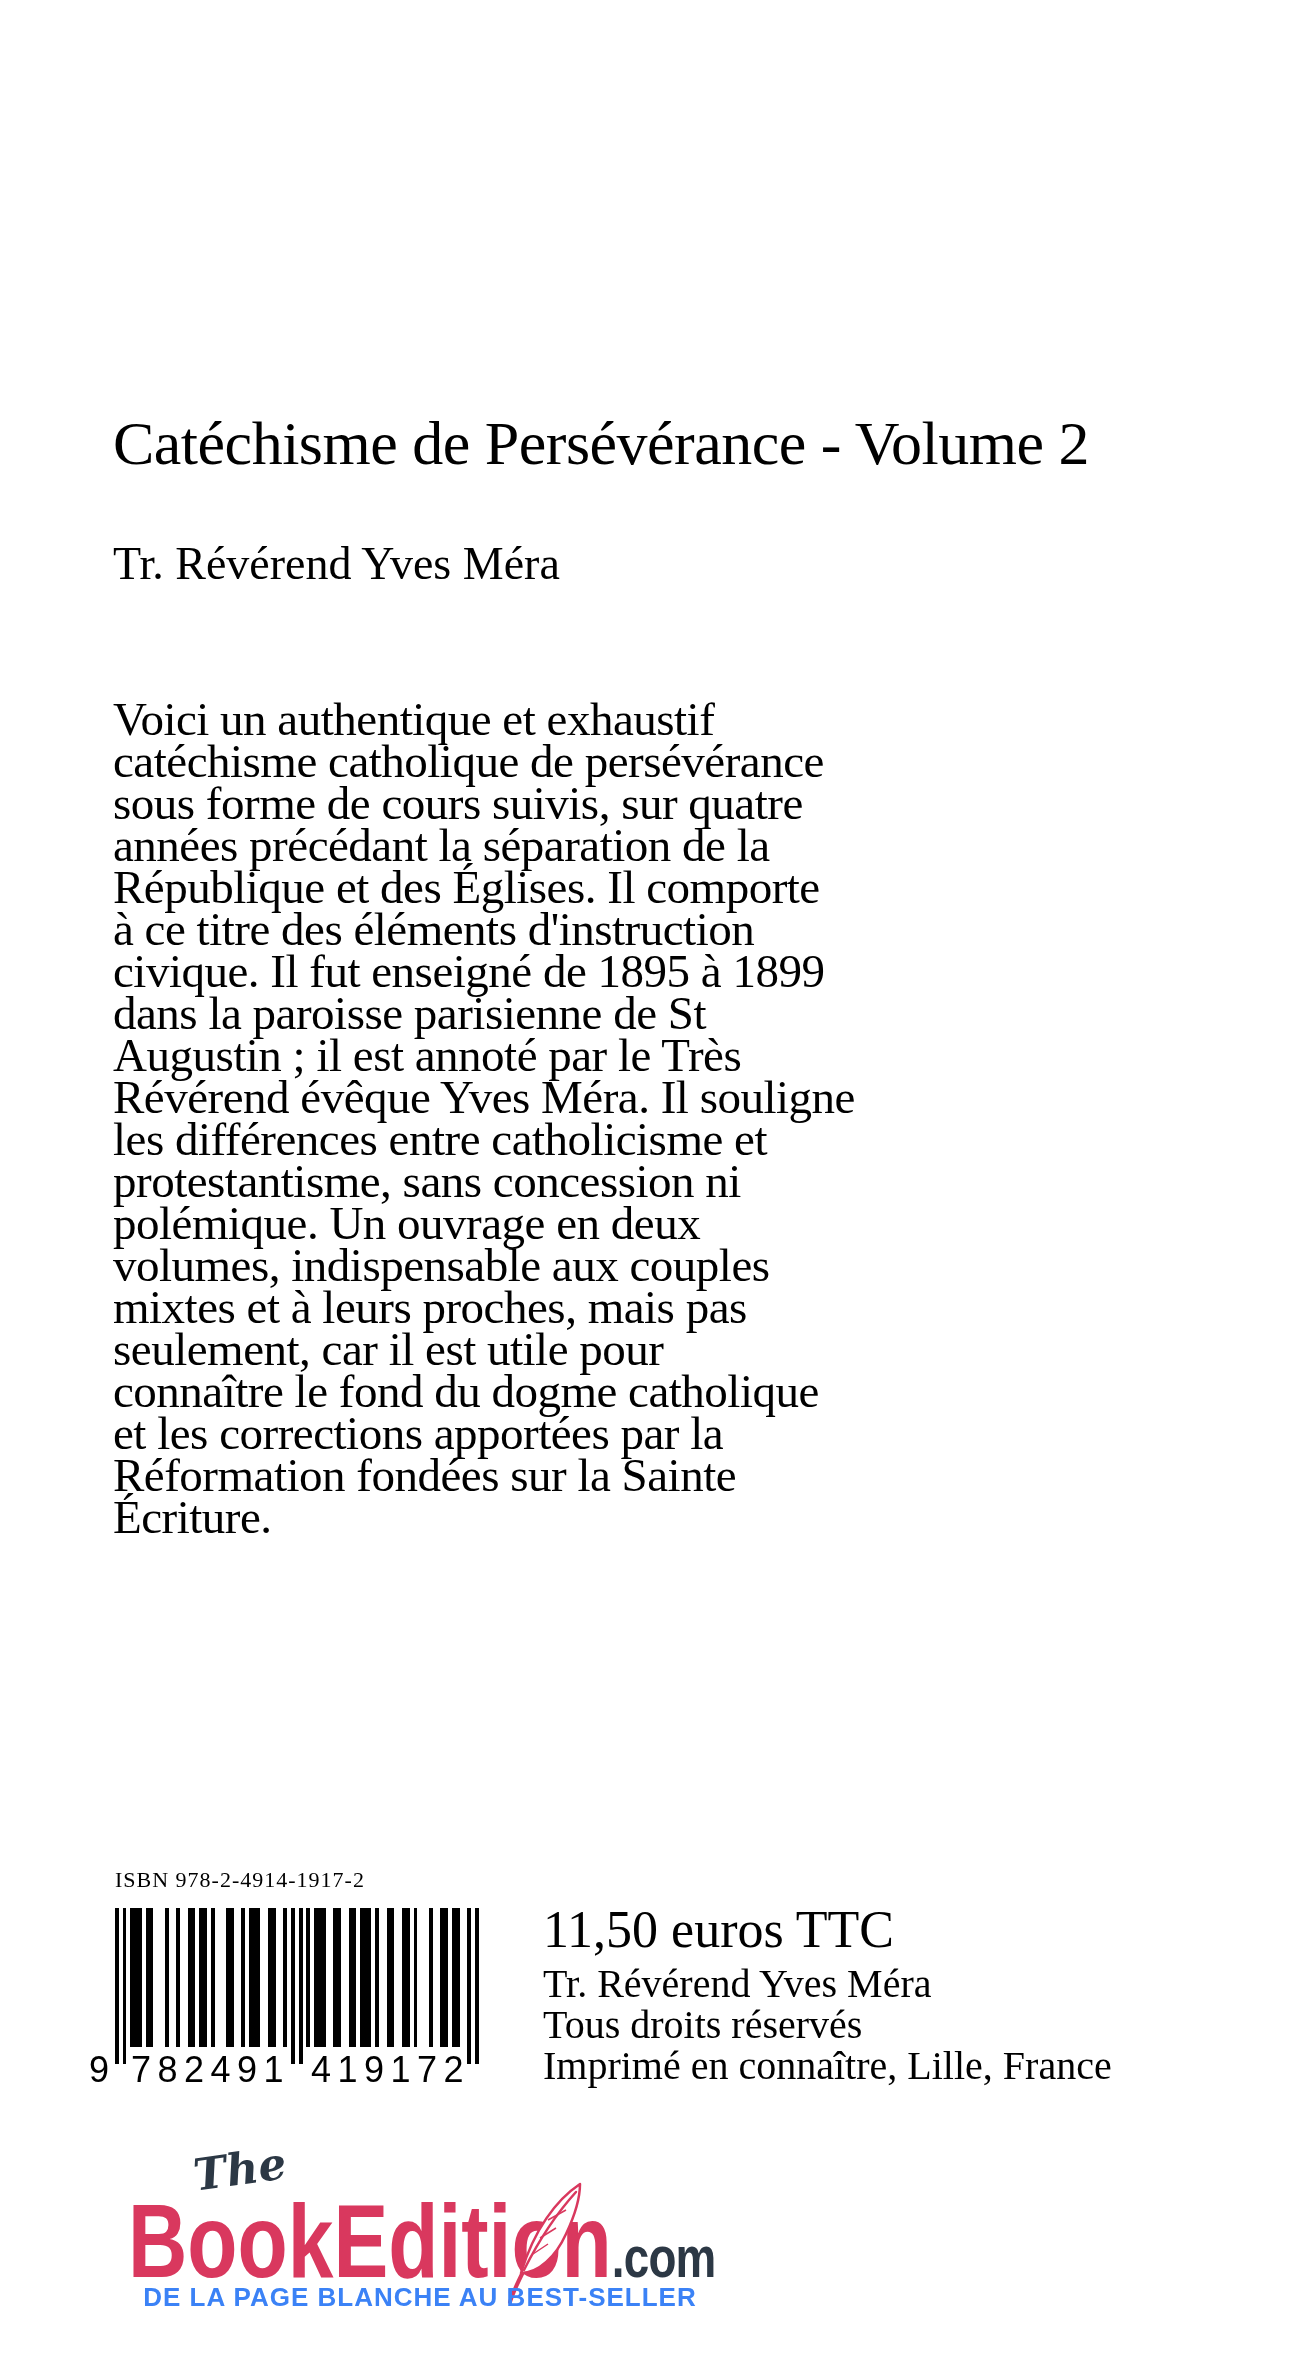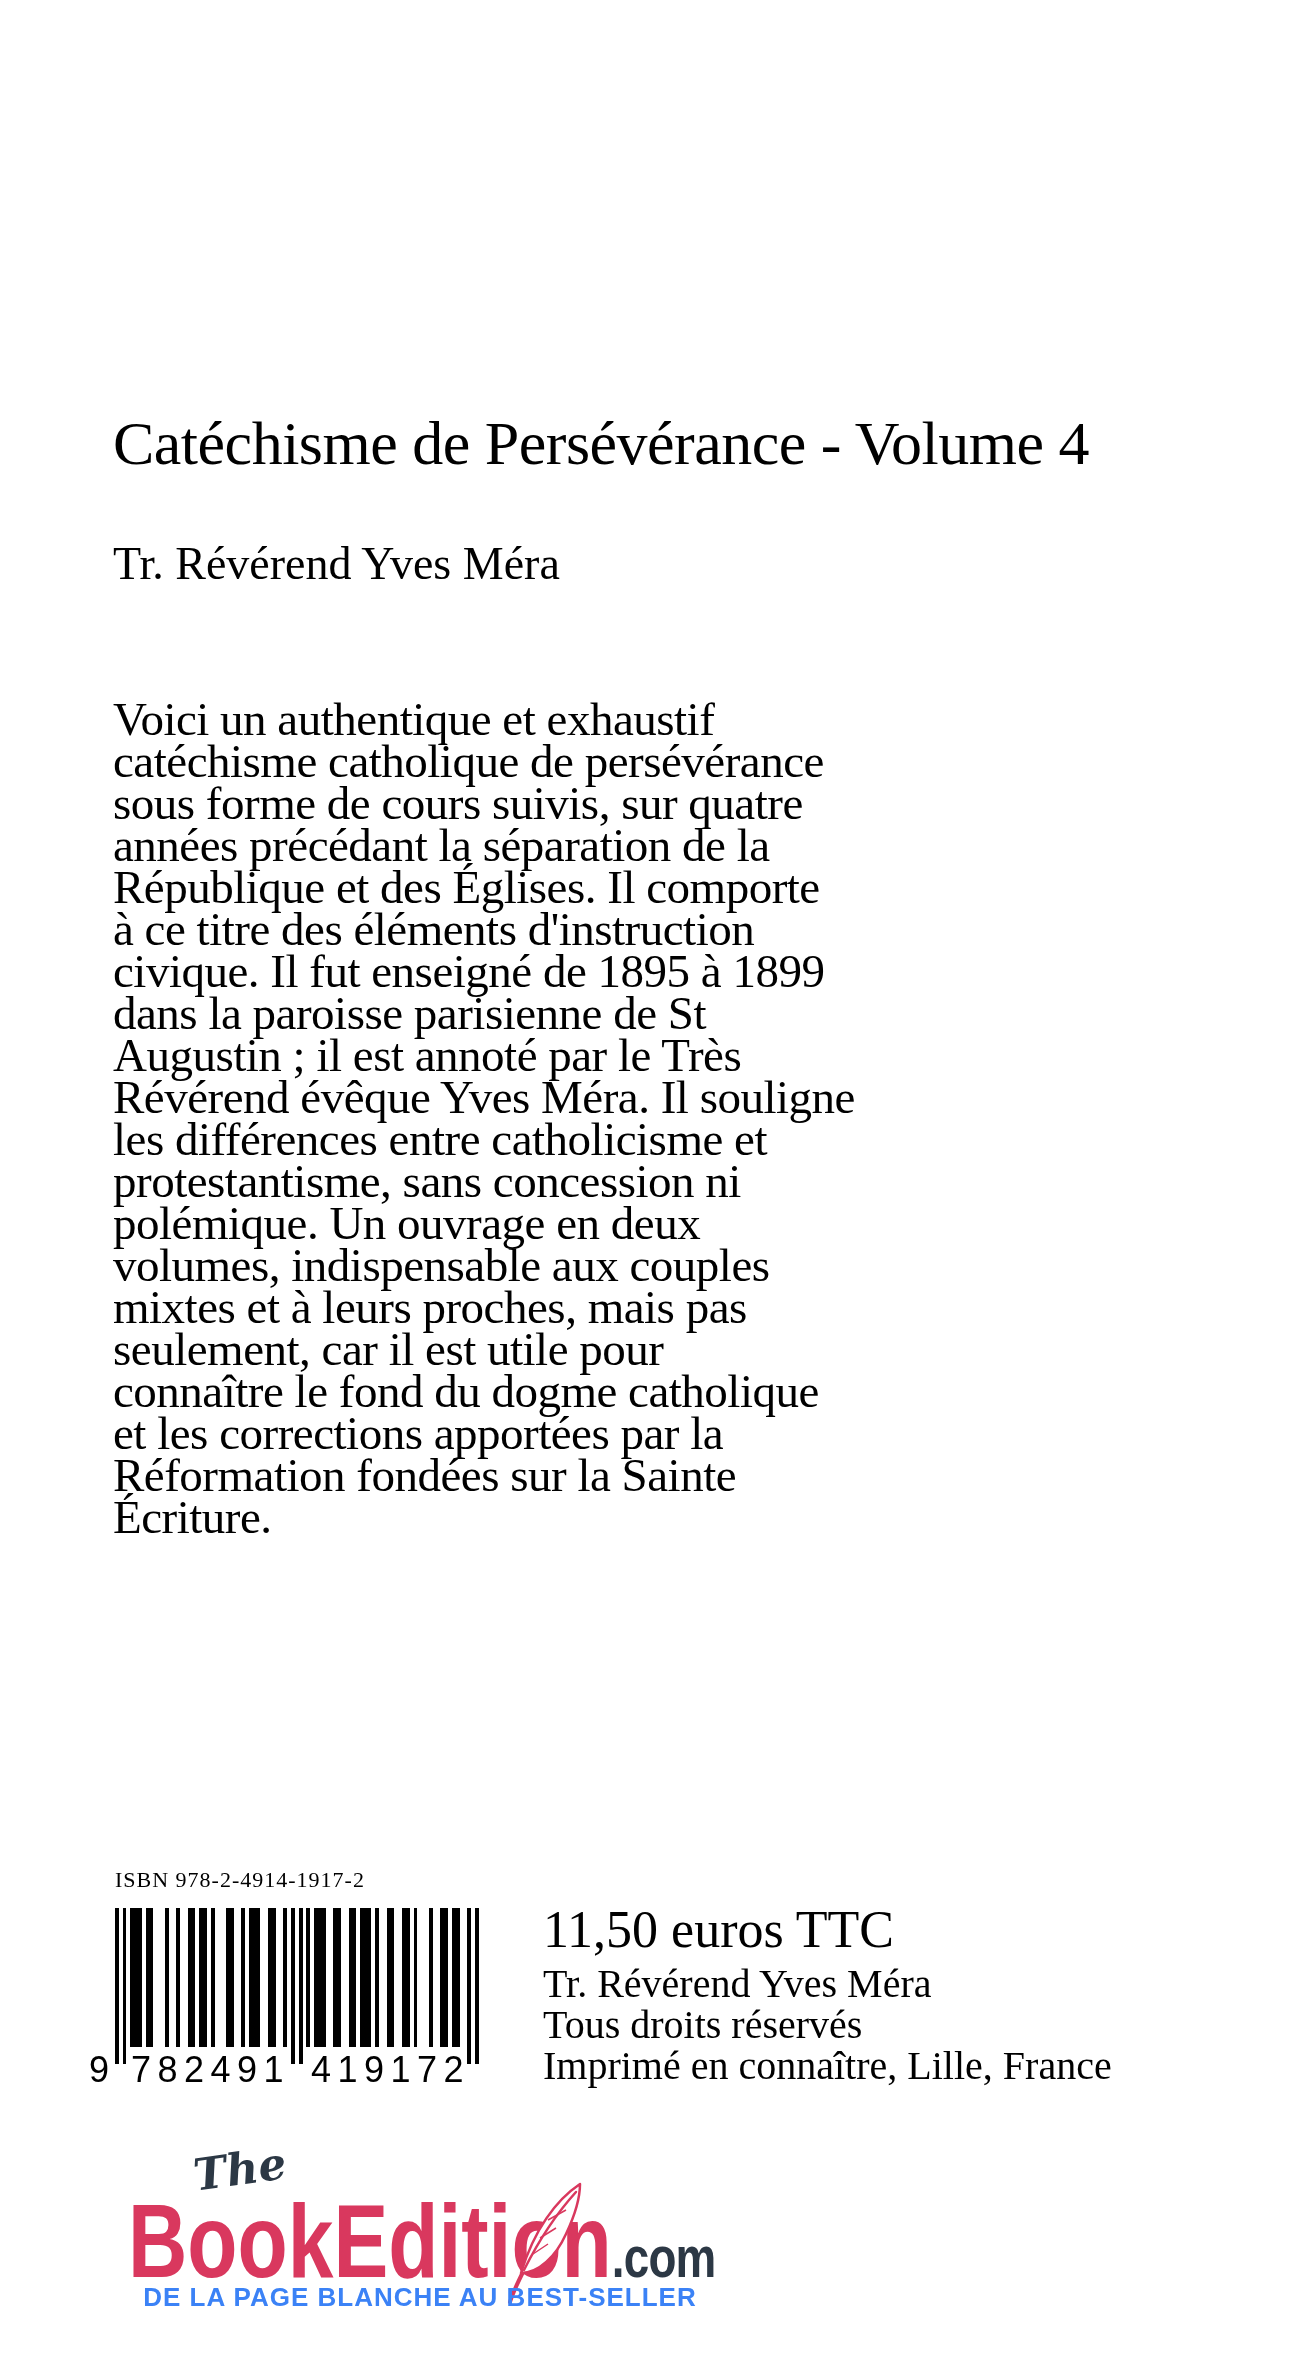--- a/index.html
+++ b/index.html
@@ -149,21 +149,21 @@
     line-height: 30px;
     letter-spacing: 1px;
     white-space: nowrap;
   }
 </style>
 </head>
 <body>
 
 <div id="cover">
 
-  <h1 class="title">Catéchisme de Persévérance - Volume 4</h1>
+  <h1 class="title">Catéchisme de Persévérance - Volume 2</h1>
 
   <h2 class="subtitle">Tr. Révérend Yves Méra</h2>
 
   <div class="description">Voici un authentique et exhaustif
 catéchisme catholique de persévérance
 sous forme de cours suivis, sur quatre
 années précédant la séparation de la
 République et des Églises. Il comporte
 à ce titre des éléments d'instruction
 civique. Il fut enseigné de 1895 à 1899

